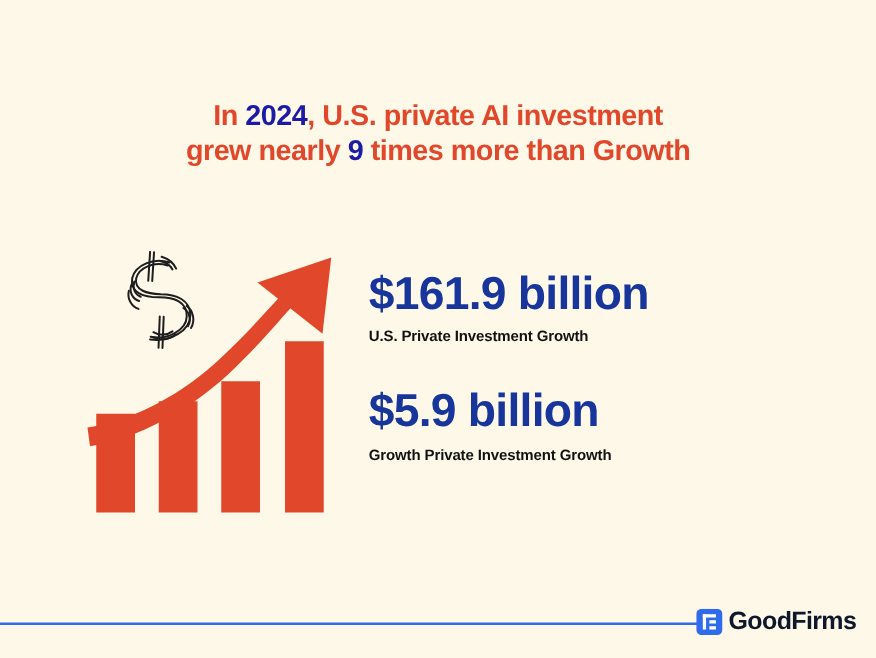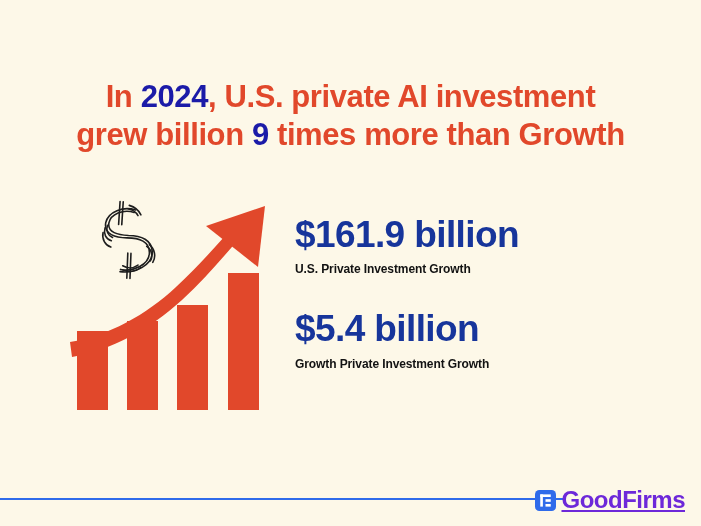--- a/index.html
+++ b/index.html
@@ -20,21 +20,21 @@
     background: #FDF8E8;
   }
 
   
   .headline {
     position: absolute;
     left: 0;
     top: 78px;
     width: 701px;
     text-align: center;
-    font-size: 31px;
+    font-size: 23px;
     font-weight: bold;
     line-height: 1.22;
     letter-spacing: -0.4px;
     color: #E1482B;
     font-family: "Liberation Sans", sans-serif;
   }
   .headline .accent {
     color: #1B1BA8;
   }
   .headline-line {
@@ -107,36 +107,35 @@
     display: flex;
     align-items: center;
     gap: 5px;
   }
   .logo-mark {
     width: 21px;
     height: 21px;
     display: block;
   }
   .logo-text {
-    font-size: 24px;
+    font-size: 20px;
     font-weight: bold;
-    color: #6d28d9;
+    color: #0f172a;
     letter-spacing: -0.5px;
     font-family: "Liberation Sans", sans-serif;
-    text-decoration: underline;
   }
 </style>
 </head>
 <body>
 
 <div id="infographic">
 
   <div class="headline">
     <span class="headline-line"><span>In </span><span class="accent">2024</span><span>, U.S. private AI investment</span></span>
-    <span class="headline-line"><span>grew billion </span><span class="accent">9</span><span> times more than Growth</span></span>
+    <span class="headline-line"><span>grew nearly </span><span class="accent">9</span><span> times more than Growth</span></span>
   </div>
 
   <div class="graphic">
     <svg width="230" height="230" viewBox="0 0 230 230" xmlns="http://www.w3.org/2000/svg">
 
       <g>
         <path d="M10,147 C48,141 86,120 116,92 C140,70 160,46 178,27
                  L187,35 C168,56 147,82 122,105 C90,134 52,155 12,162 Z" fill="#E1482B"></path>
         <path d="M146,31 L205,11 L198,72 Z" fill="#E1482B"></path>
       </g>
@@ -167,21 +166,21 @@
       </g>
     </svg>
   </div>
 
   <div class="stats">
     <div class="stat-block">
       <div class="stat-value">$161.9 billion</div>
       <div class="stat-caption">U.S. Private Investment Growth</div>
     </div>
     <div class="stat-block second">
-      <div class="stat-value">$5.4 billion</div>
+      <div class="stat-value">$5.9 billion</div>
       <div class="stat-caption">Growth Private Investment Growth</div>
     </div>
   </div>
 
   <div class="footer">
     <div class="footer-rule"></div>
     <div class="logo">
       <svg class="logo-mark" viewBox="0 0 24 24" xmlns="http://www.w3.org/2000/svg">
         <rect x="0" y="0" width="24" height="24" rx="5" fill="#2F6BEA"></rect>
         <rect x="6" y="5" width="12" height="3" fill="#FFFFFF"></rect>

